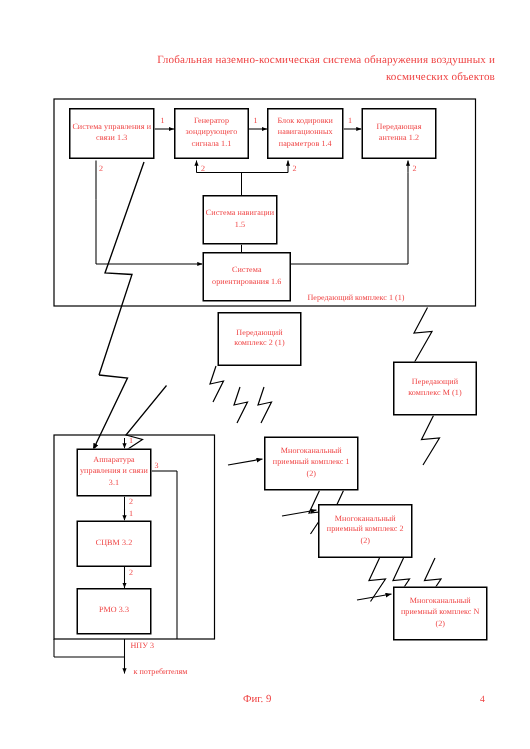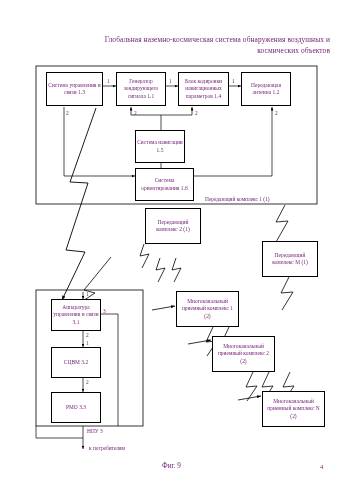--- a/index.html
+++ b/index.html
@@ -6,21 +6,21 @@
     margin: 0;
     padding: 0;
     background: #ffffff;
   }
   #page {
     position: relative;
     width: 353px;
     height: 499px;
     background: #ffffff;
     font-family: "Liberation Serif", "DejaVu Serif", serif;
-    color: #701a75;
+    color: #ef4444;
     overflow: hidden;
   }
   #svg-layer {
     position: absolute;
     left: 0;
     top: 0;
     width: 353px;
     height: 499px;
   }
   .title {

